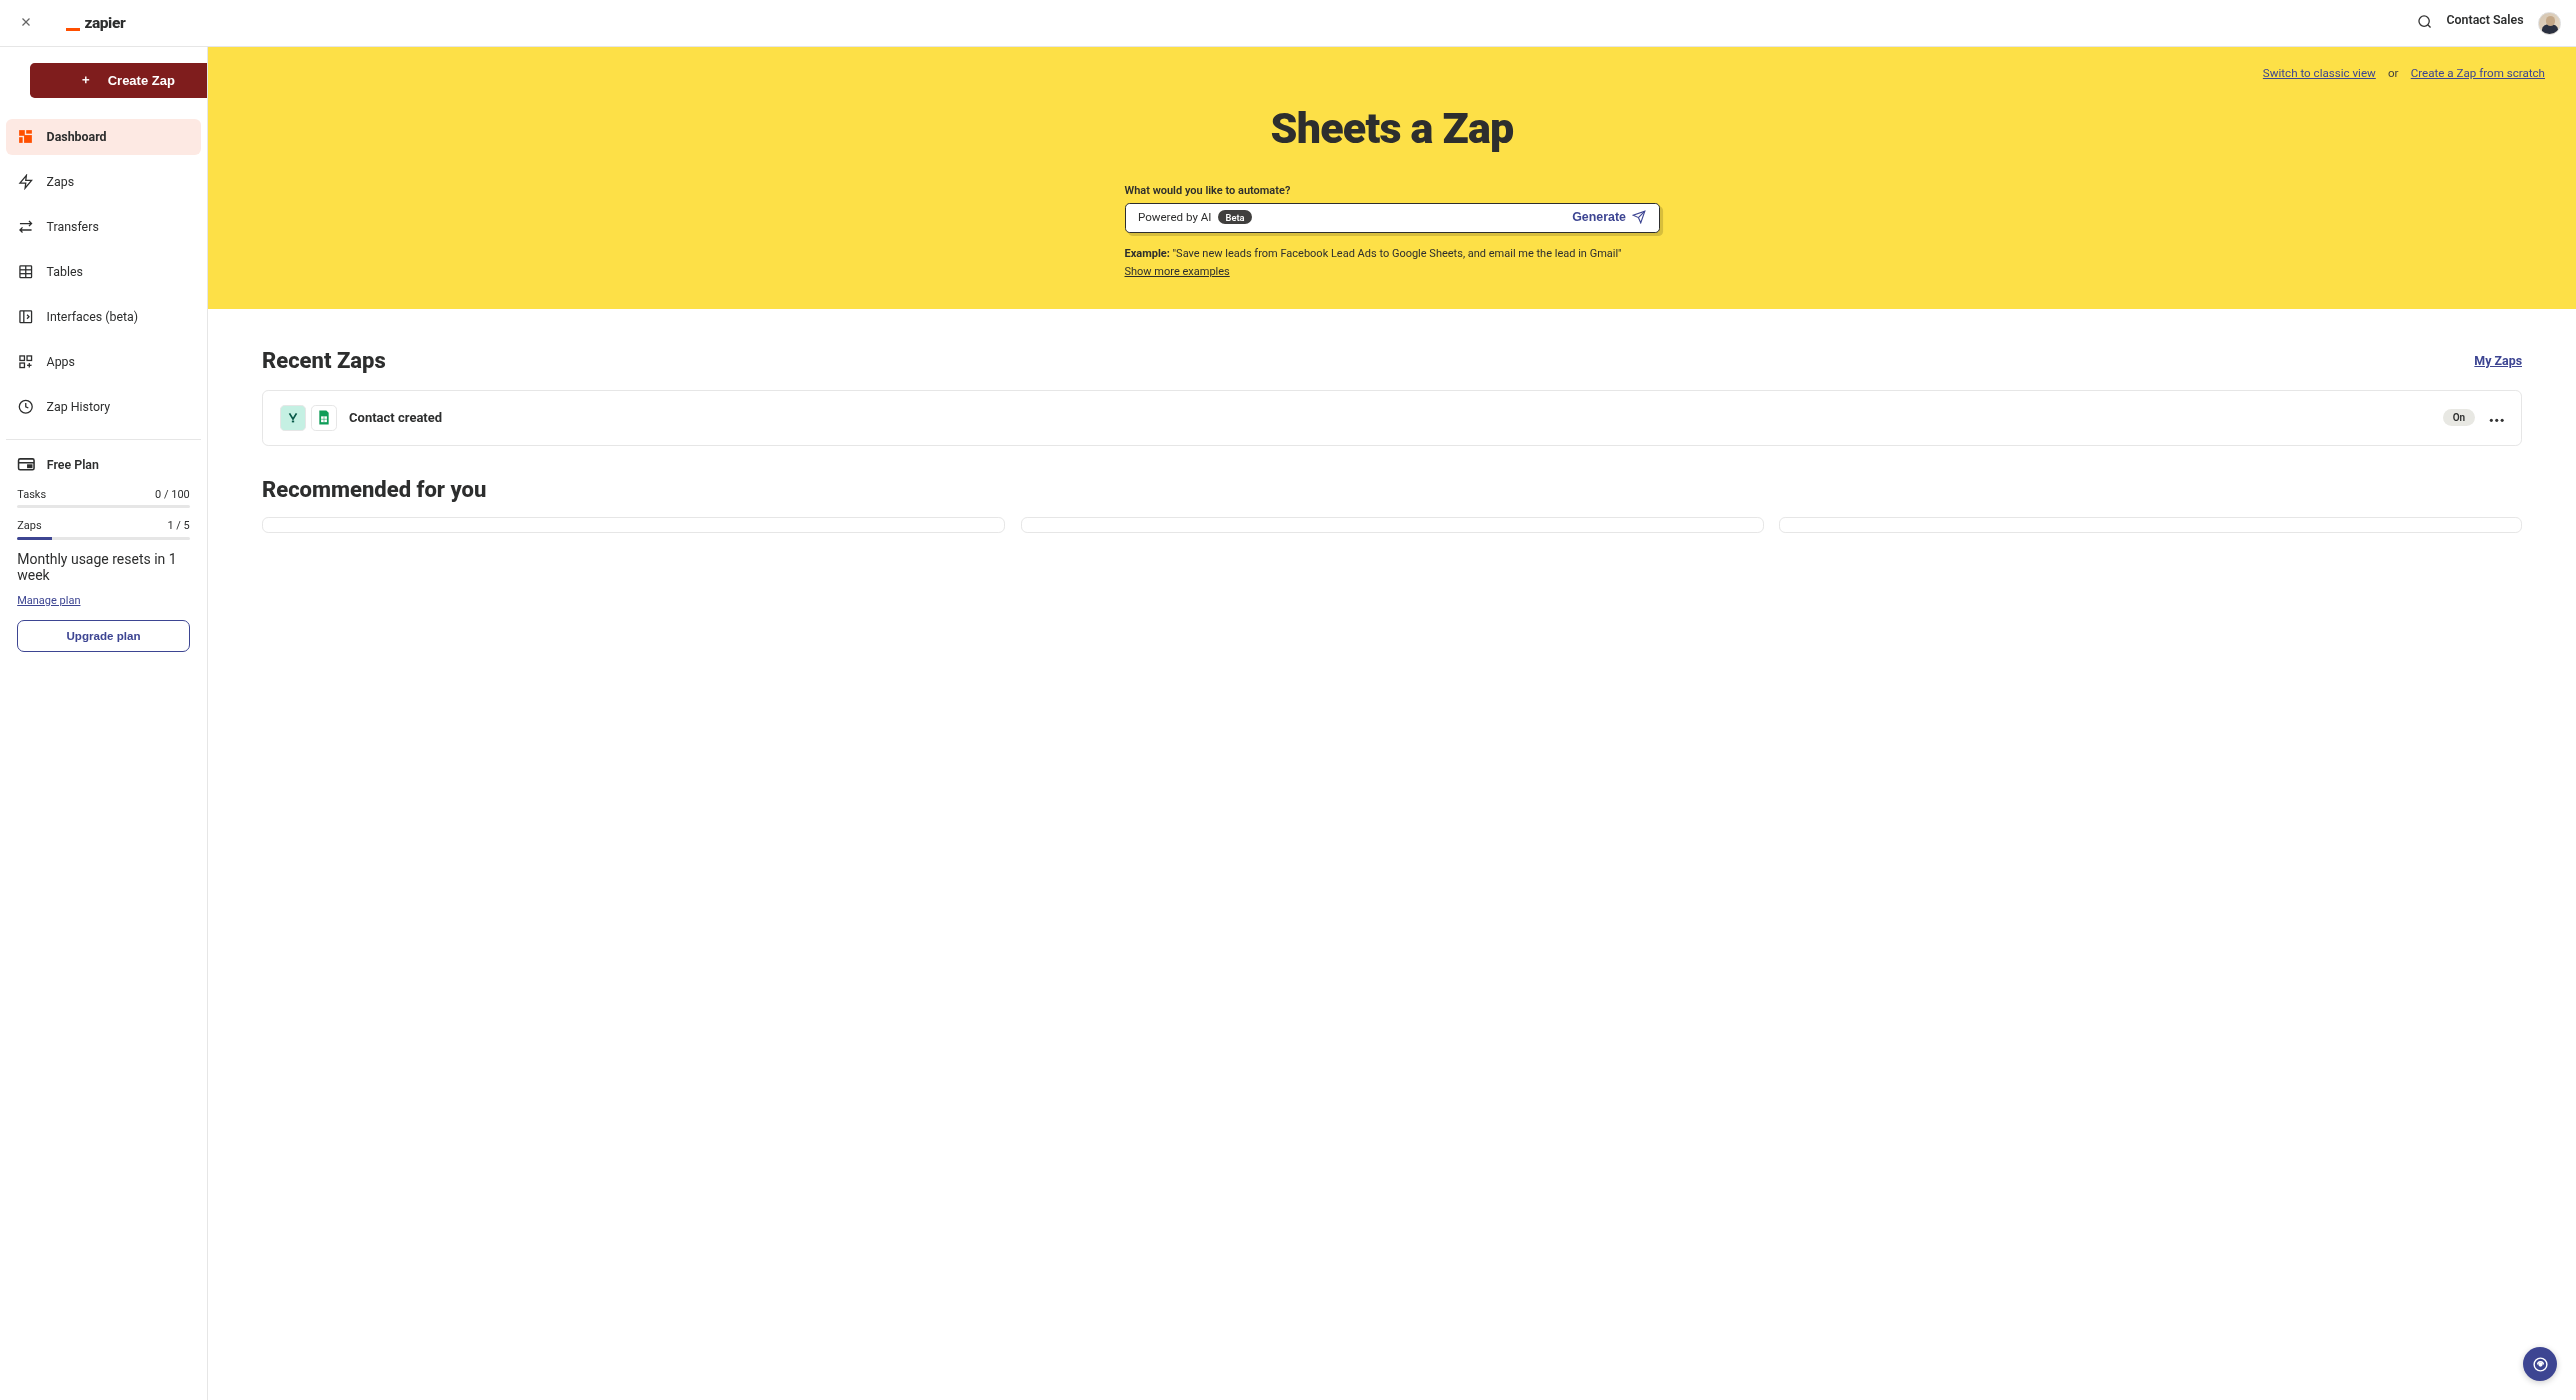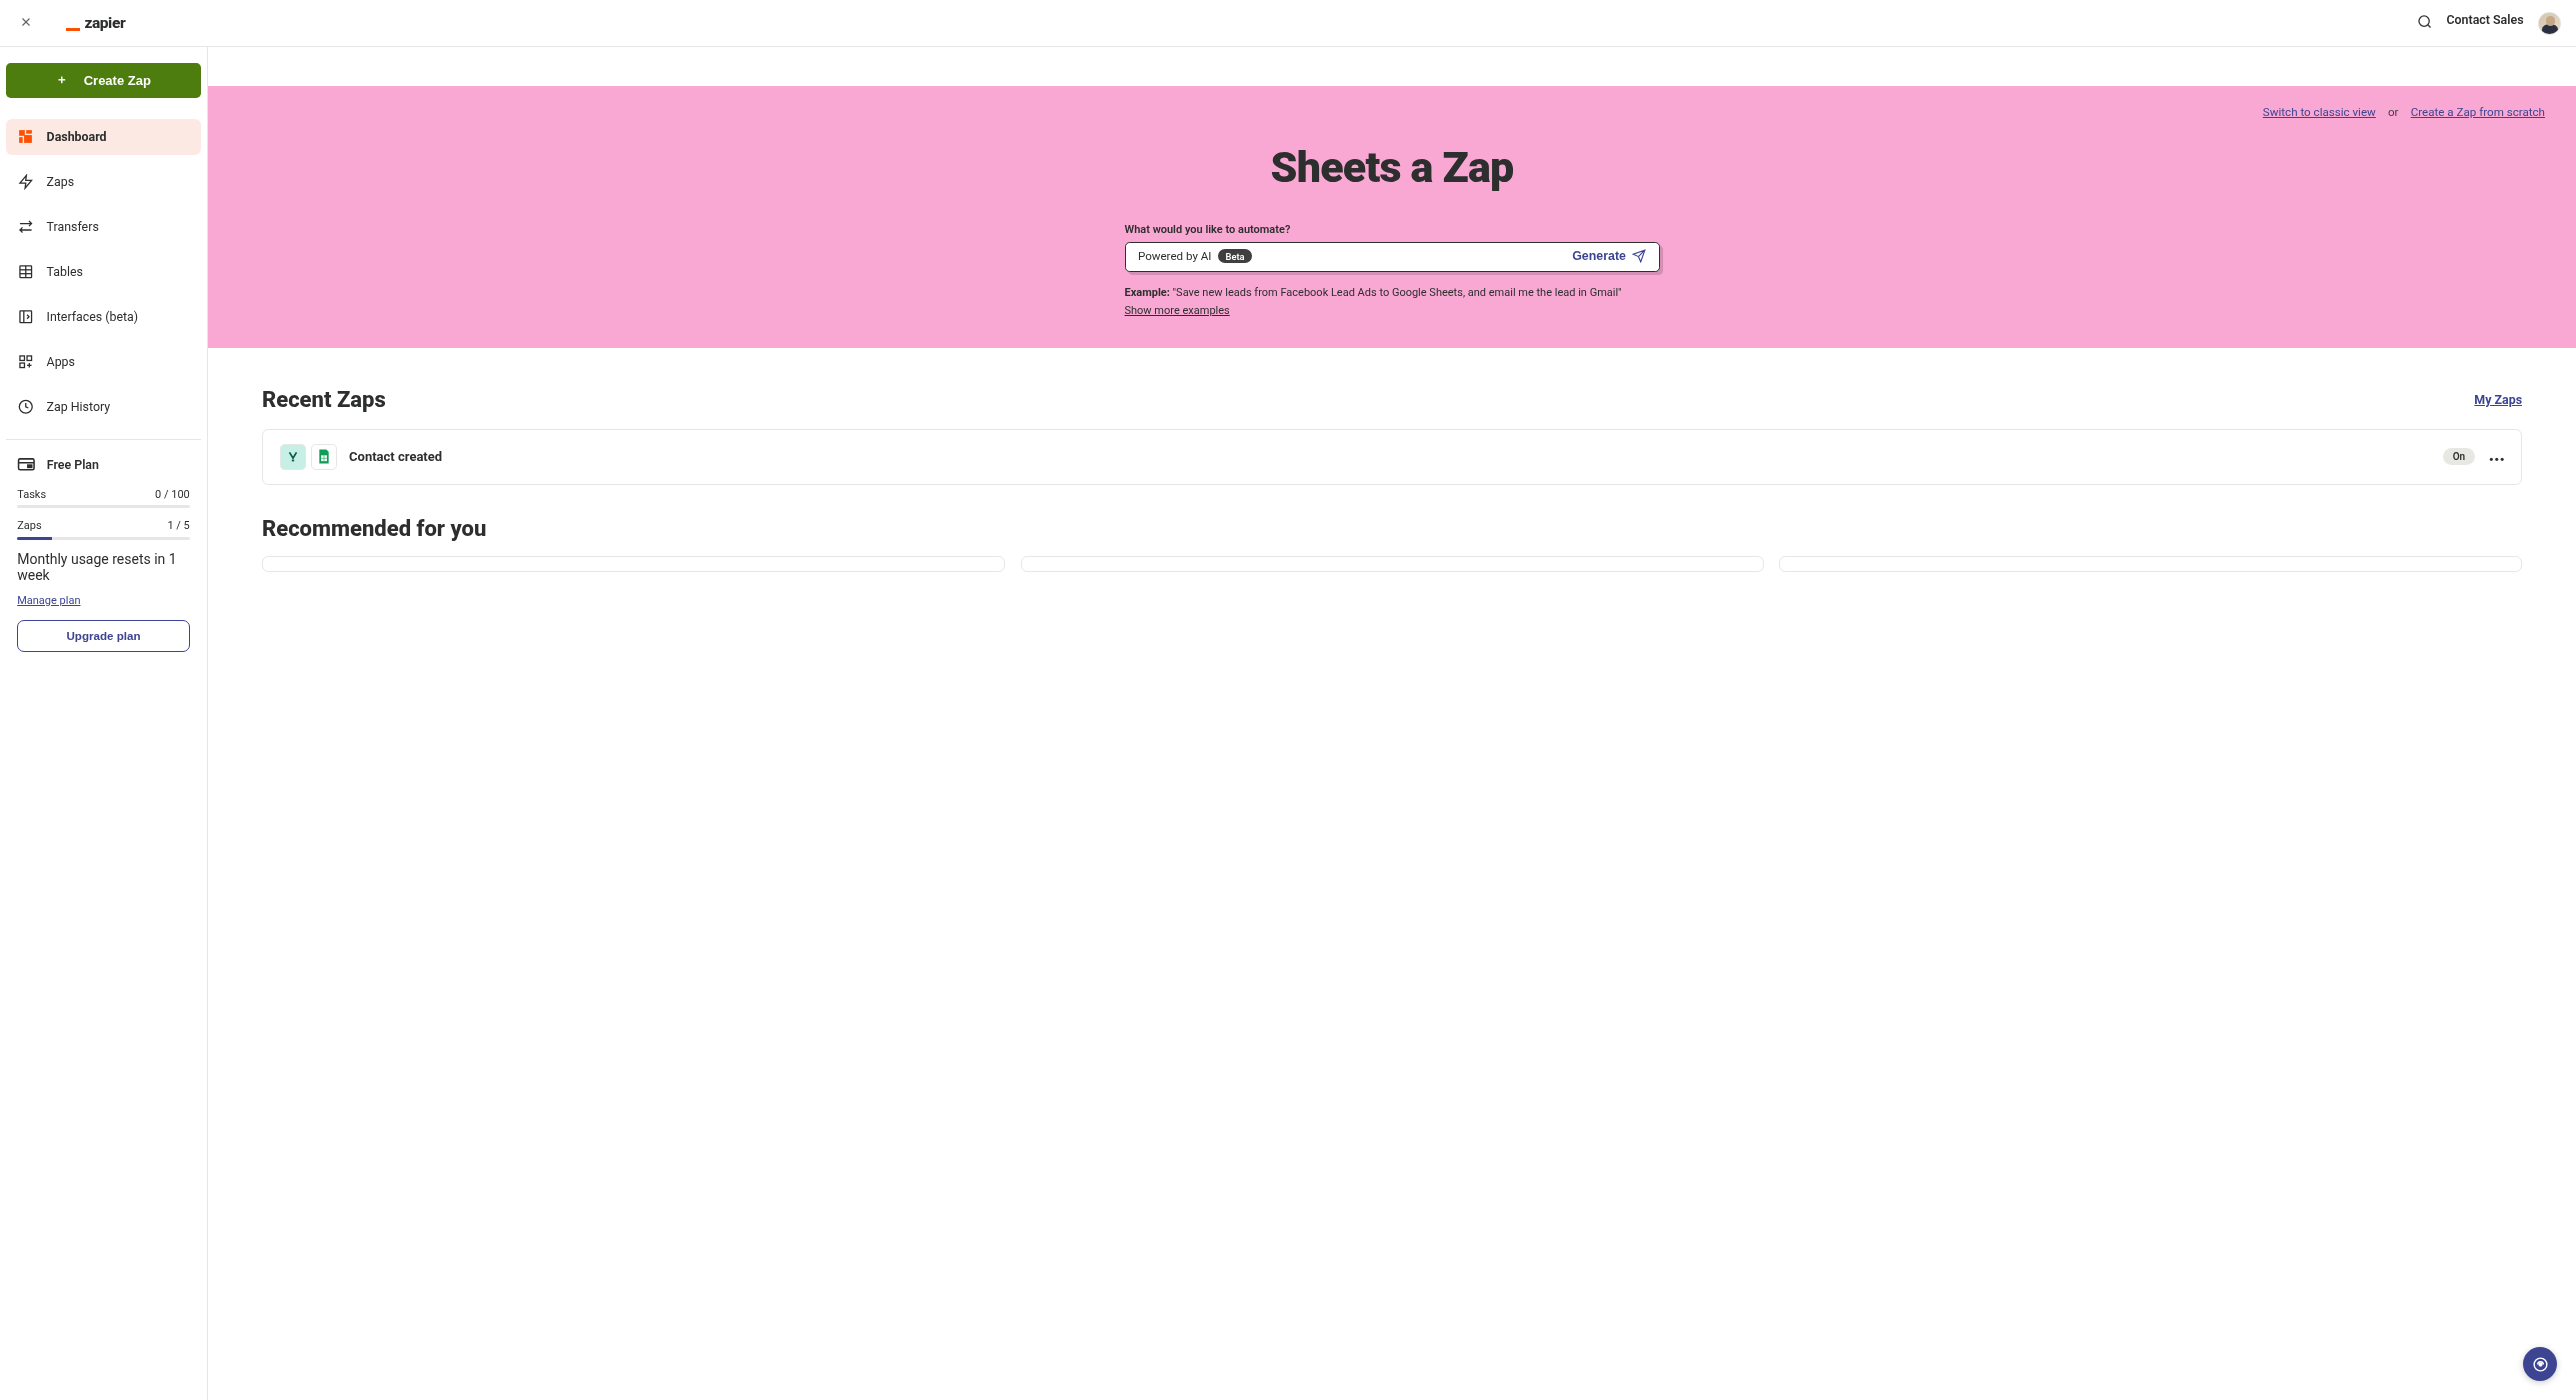--- a/index.html
+++ b/index.html
@@ -16,40 +16,40 @@
 .contact-sales { font-weight: 600; font-size: 12.4px; color: #2d2e2e; text-decoration: none; }
 .avatar { width: 23px; height: 23px; border-radius: 50%; background: linear-gradient(135deg, #d4c4b0, #e8dcc8); border: 0.8px solid #ddd; position: relative; overflow: hidden; }
 .avatar::after { content: ''; position: absolute; width: 9.3px; height: 9.3px; background: #c4a888; border-radius: 50%; top: 3.9px; left: 7px; }
 .avatar::before { content: ''; position: absolute; width: 15.5px; height: 11px; background: #2a3040; border-radius: 50% 50% 0 0; bottom: -1.6px; left: 3.9px; }
 
 
 .layout { display: flex; height: calc(100vh - 47px); }
 
 
 .sidebar { width: 208px; border-right: 0.8px solid #e6e6e6; padding: 15.5px 6.2px 0 6.2px; display: flex; flex-direction: column; overflow-y: auto; }
-.create-zap-btn { background: #4d7c0f; color: #fff; border: none; border-radius: 4.7px; padding: 10px 0; font-size: 13px; font-weight: 700; display: flex; align-items: center; justify-content: center; gap: 16px; cursor: pointer; margin-bottom: 15.5px; width: 100%; }
+.create-zap-btn { background: #7f1d1d; color: #fff; border: none; border-radius: 4.7px; padding: 10px 0; font-size: 13px; font-weight: 700; display: flex; align-items: center; justify-content: center; gap: 16px; cursor: pointer; margin-bottom: 15.5px; width: 100%; margin-left: 24px; }
 .nav { padding-top: 6.2px; }
 .nav-item { display: flex; align-items: center; gap: 12.4px; padding: 9.3px 11px; border-radius: 6.2px; cursor: pointer; font-size: 12.4px; color: #2d2e2e; }
 .nav-item.active { background: #fde9e3; font-weight: 700; }
 .nav-icon { width: 17px; height: 17px; display: flex; align-items: center; justify-content: center; flex-shrink: 0; }
 .nav-item.active .nav-icon svg { color: #ff4f00; }
 .nav-spacer { padding: 4.7px 0; }
 
 .plan-section { border-top: 0.8px solid #e6e6e6; margin-top: 14px; padding: 15.5px 11px; }
 .plan-header { display: flex; align-items: center; gap: 11px; font-weight: 600; font-size: 12.4px; margin-bottom: 14px; }
 .usage-row { display: flex; justify-content: space-between; font-size: 11px; margin-bottom: 4.7px; }
 .progress-bar { height: 3.1px; background: #e6e6e6; border-radius: 1.6px; margin-bottom: 11px; overflow: hidden; }
 .progress-fill { height: 100%; background: #3d4592; }
 .reset-text { font-size: 14px; color: #2d2e2e; margin-bottom: 9px; }
 .manage-plan { font-size: 11px; color: #3d4592; text-decoration: underline; display: inline-block; margin-bottom: 12.4px; }
 .upgrade-btn { width: 100%; border: 0.8px solid #3d4592; background: #fff; color: #3d4592; border-radius: 7px; padding: 8.5px 0; font-size: 11.6px; font-weight: 600; cursor: pointer; }
 
 
 .main { flex: 1; overflow-y: auto; }
-.hero { background: #f9a8d4; padding: 18.6px 31px 31px 31px; position: relative; margin-top: 39px; }
+.hero { background: #fde047; padding: 18.6px 31px 31px 31px; position: relative; }
 .hero-links { text-align: right; font-size: 11.6px; margin-bottom: 23px; }
 .hero-links a { color: #3d4592; text-decoration: underline; }
 .hero-links .or { color: #403f3e; margin: 0 9.3px; }
 .hero-title { font-size: 43px; font-weight: 900; text-align: center; letter-spacing: -0.8px; margin-bottom: 31px; }
 .prompt-section { max-width: 535px; margin: 0 auto; }
 .prompt-label { font-size: 11px; font-weight: 600; margin-bottom: 6.2px; }
 .prompt-box { background: #fff; border: 0.8px solid #2d2e2e; border-radius: 4.7px; padding: 0; box-shadow: 3.1px 3.1px 0 rgba(0,0,0,0.15); }
 .prompt-textarea { width: 100%; border: none; padding: 11px 12.4px; font-size: 11.6px; resize: vertical; min-height: 78px; font-family: inherit; outline: none; border-radius: 4.7px 4.7px 0 0; }
 .prompt-textarea::placeholder { color: #888; }
 .prompt-footer { display: flex; justify-content: space-between; align-items: center; padding: 6.2px 12.4px 7.8px 12.4px; }

